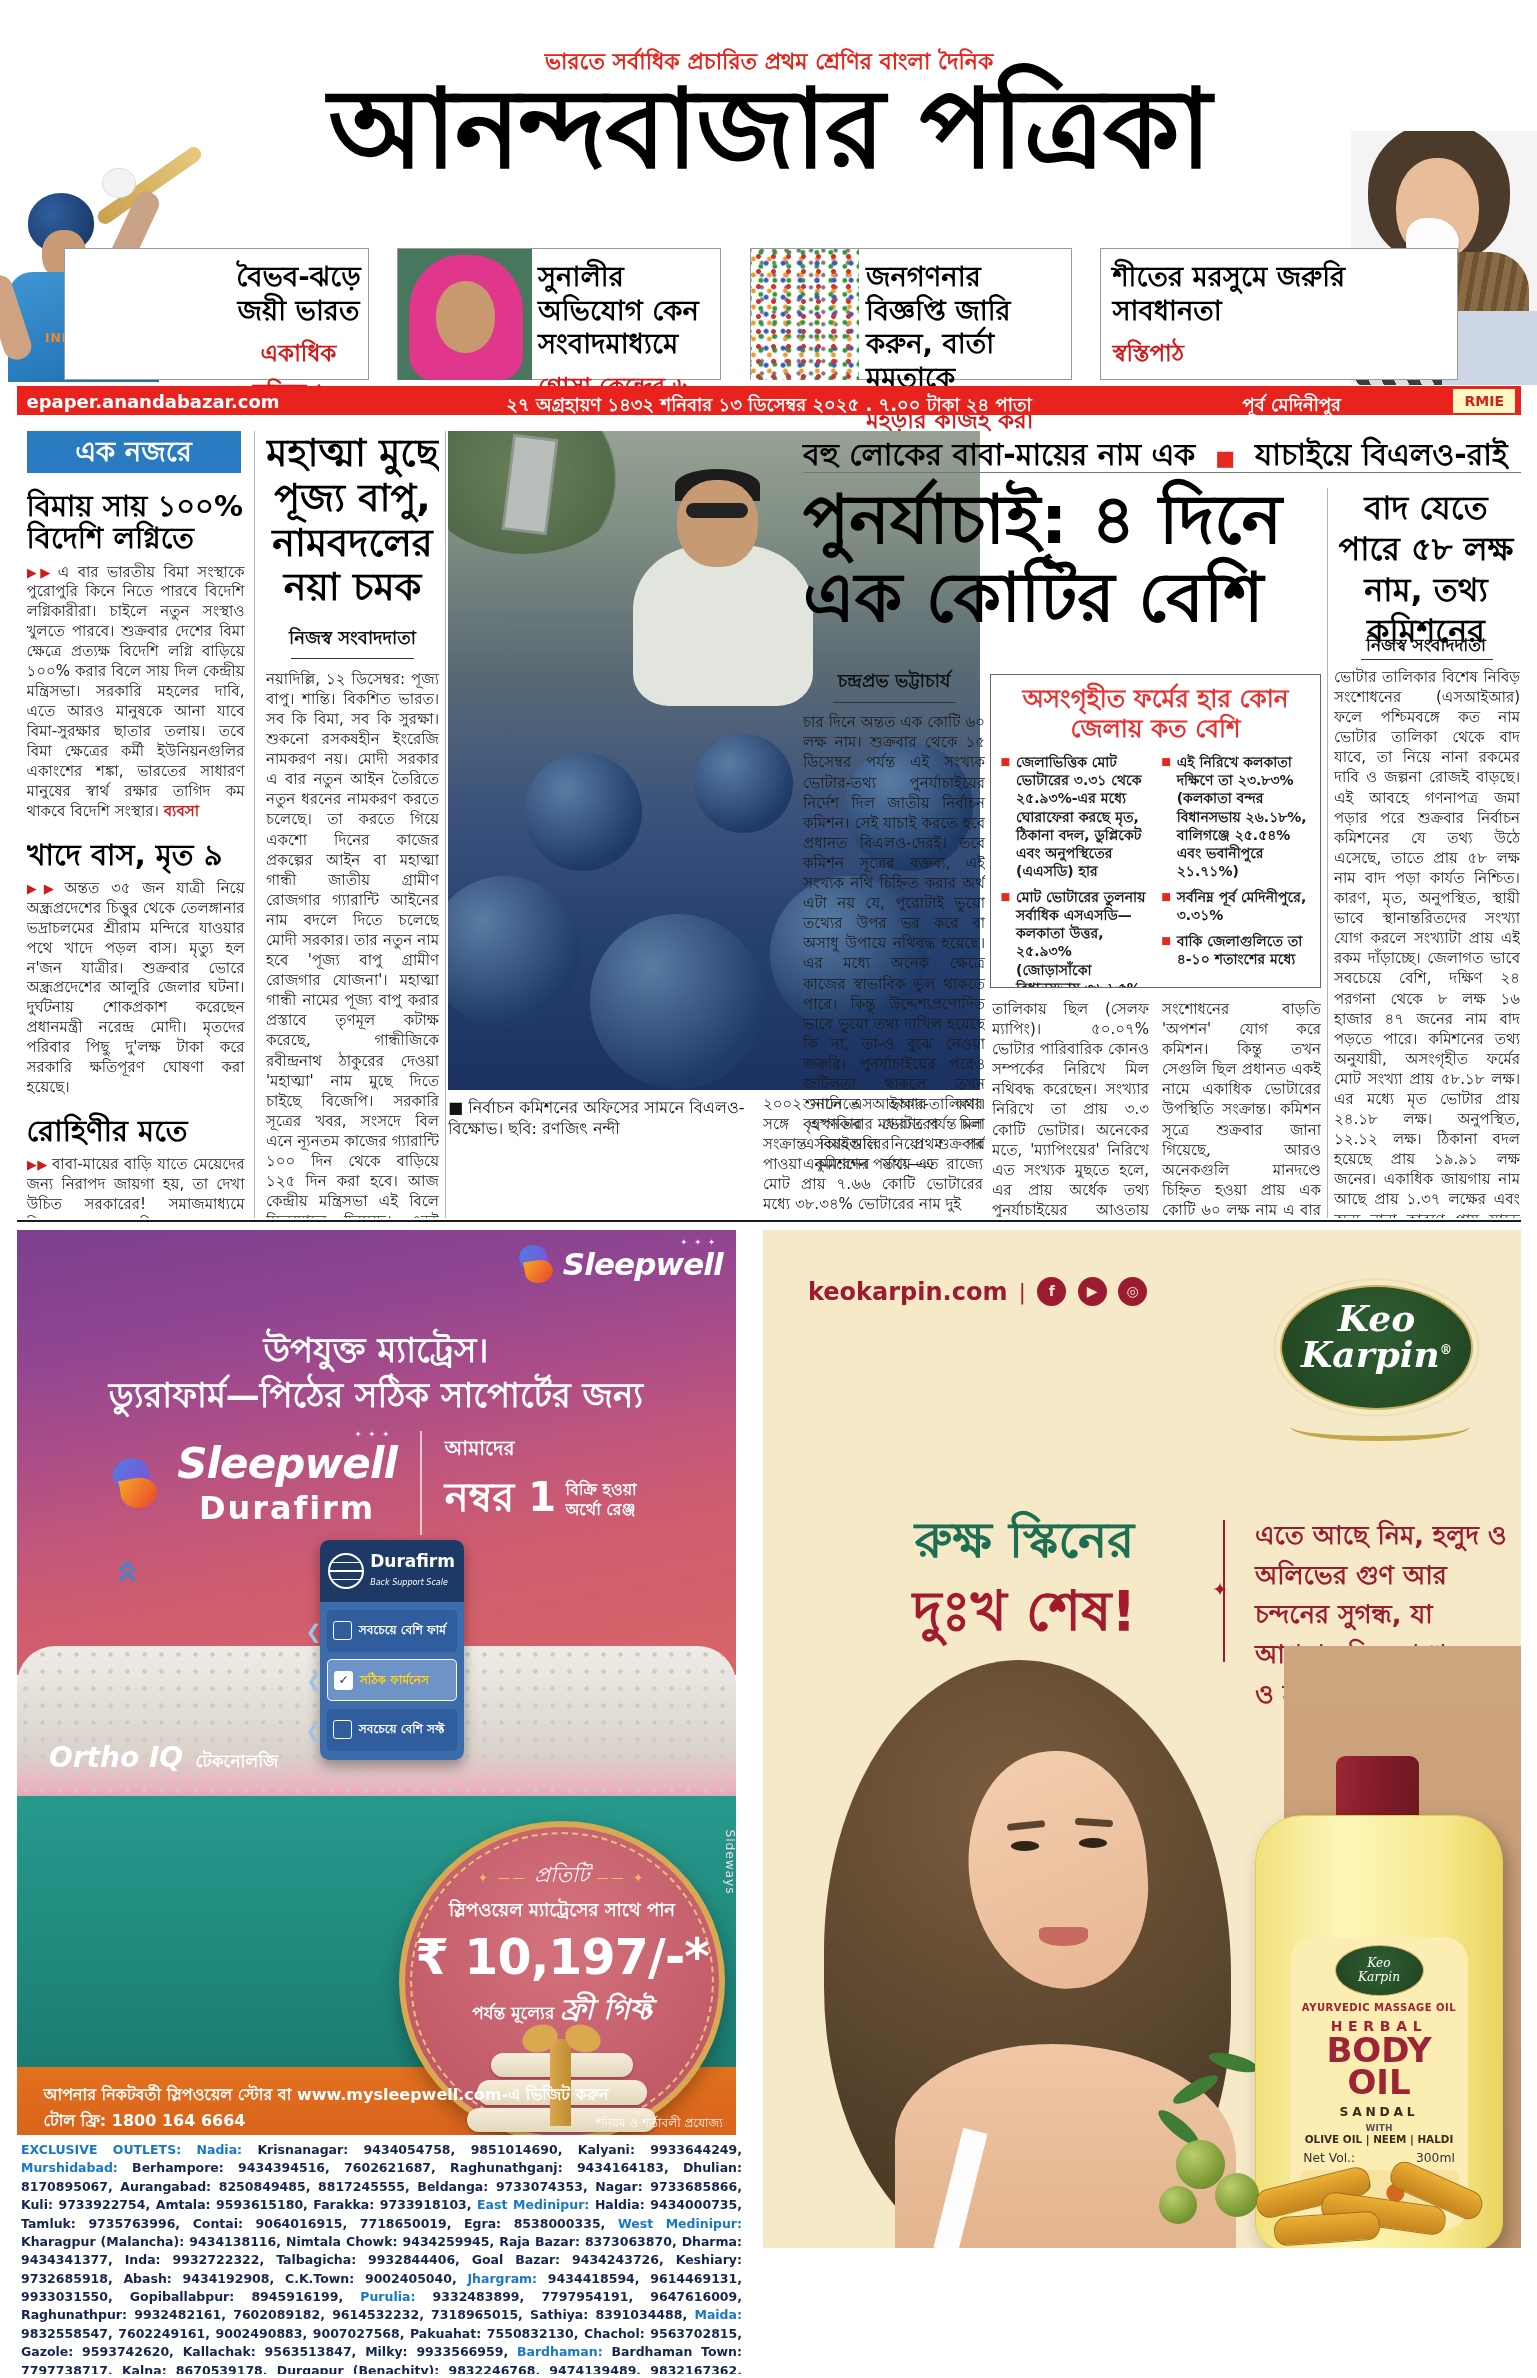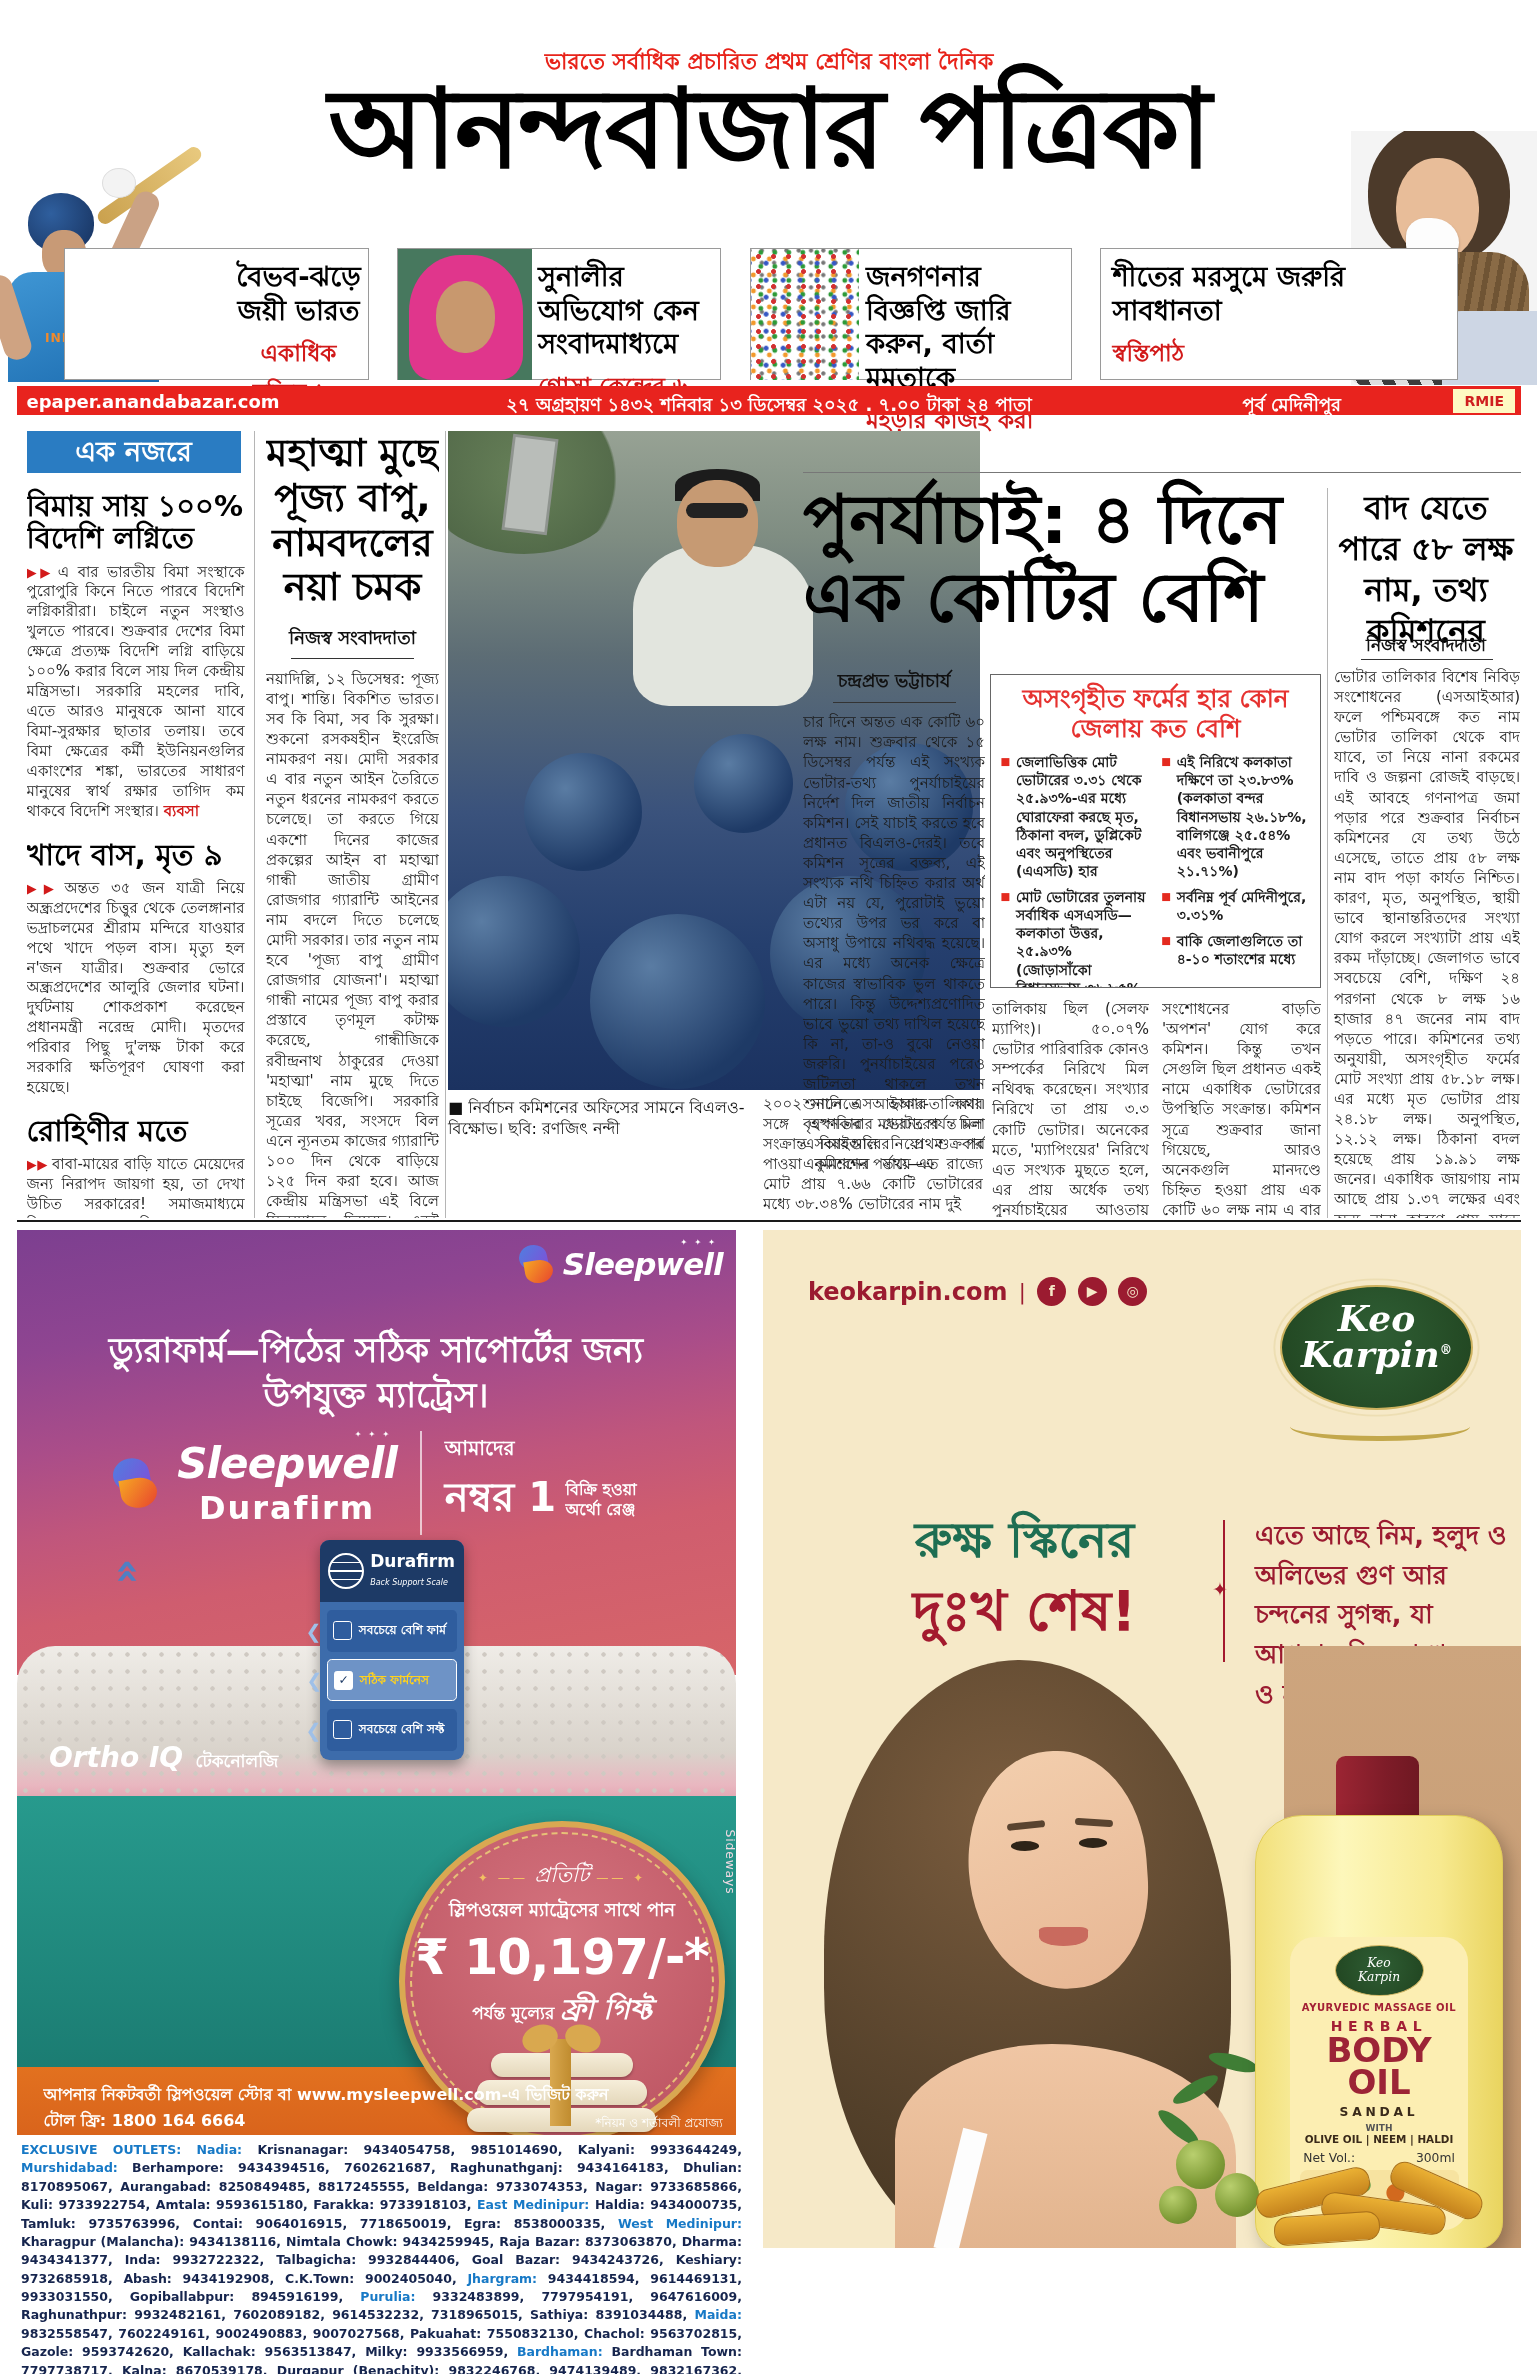--- a/index.html
+++ b/index.html
@@ -331,20 +331,25 @@
     <span class="helm" style="left:246px;top:303px;width:99px;height:99px;"></span>
   </div>
   <div id="caption">
     <span>■</span>
     <span>নির্বাচন কমিশনের অফিসের সামনে বিএলও-বিক্ষোভ। ছবি: রণজিৎ নন্দী</span>
   </div>
   <div id="underphoto">
     <p class="news-p">২০০২ সালে এসআইআর-তালিকার সঙ্গে এখনকার ভোটারের মিল সংক্রান্ত বিষয়গুলি নিয়ে। শুক্রবার পাওয়া কমিশনের তথ্য—এ রাজ্যে মোট প্রায় ৭.৬৬ কোটি ভোটারের মধ্যে ৩৮.৩৪% ভোটারের নাম দুই</p>
   </div>
 
+  <div id="kicker">
+    <span>বহু লোকের বাবা-মায়ের নাম এক</span>
+    <span class="ksq">■</span>
+    <span>যাচাইয়ে বিএলও-রাই</span>
+  </div>
   <div id="kline"></div>
   <div id="headline">পুনর্যাচাই: ৪ দিনে এক কোটির বেশি</div>
   <div id="sidehead">বাদ যেতে পারে ৫৮ লক্ষ নাম, তথ্য কমিশনের</div>
   <div id="sidebyline">নিজস্ব সংবাদদাতা</div>
   <div id="sb-rule"></div>
 
   <div id="colA">
     <div class="byline">চন্দ্রপ্রভ ভট্টাচার্য</div>
     <div class="bl-rule"></div>
     <p class="news-p">চার দিনে অন্তত এক কোটি ৬০ লক্ষ নাম। শুক্রবার থেকে ১৫ ডিসেম্বর পর্যন্ত এই সংখ্যক ভোটার-তথ্য পুনর্যাচাইয়ের নির্দেশ দিল জাতীয় নির্বাচন কমিশন। সেই যাচাই করতে হবে প্রধানত বিএলও-দেরই। তবে কমিশন সূত্রের বক্তব্য, এই সংখ্যক নথি চিহ্নিত করার অর্থ এটা নয় যে, পুরোটাই ভুয়ো তথ্যের উপর ভর করে বা অসাধু উপায়ে নথিবদ্ধ হয়েছে। এর মধ্যে অনেক ক্ষেত্রে কাজের স্বাভাবিক ভুল থাকতে পারে। কিন্তু উদ্দেশ্যপ্রণোদিত ভাবে ভুয়ো তথ্য দাখিল হয়েছে কি না, তা-ও বুঝে নেওয়া জরুরি। পুনর্যাচাইয়ের পরেও জটিলতা থাকলে তখন শুনানিতে ডাকার কথা। বৃহস্পতিবার মধ্যরাত পর্যন্ত চলা এসআইআরের প্রথম পর্ব এনুমারেশন পর্যায়ে এত</p>
@@ -402,22 +407,22 @@
     <div class="sw-matt"></div>
     <div class="sw-teal"></div>
     <div class="sw-orange"></div>
 
     <div id="sw-logo">
       <span class="swirl"></span>
       <span class="sw-word"><span class="sw-stars">✦ ✦ ✦</span><span>Sleepwell</span></span>
     </div>
 
     <div id="sw-head">
+      <div>উপযুক্ত ম্যাট্রেস।</div>
       <div>ড্যুরাফার্ম—পিঠের সঠিক সাপোর্টের জন্য</div>
-      <div>উপযুক্ত ম্যাট্রেস।</div>
     </div>
 
     <div id="sw-lockup">
       <span class="swirl" style="transform:scale(1.3);"></span>
       <div class="lk-left">
         <div class="sw-word"><span class="sw-stars">✦ ✦ ✦</span><span>Sleepwell</span></div>
         <div class="lk-dura">Durafirm</div>
       </div>
       <div class="lk-div"></div>
       <div class="lk-right">

